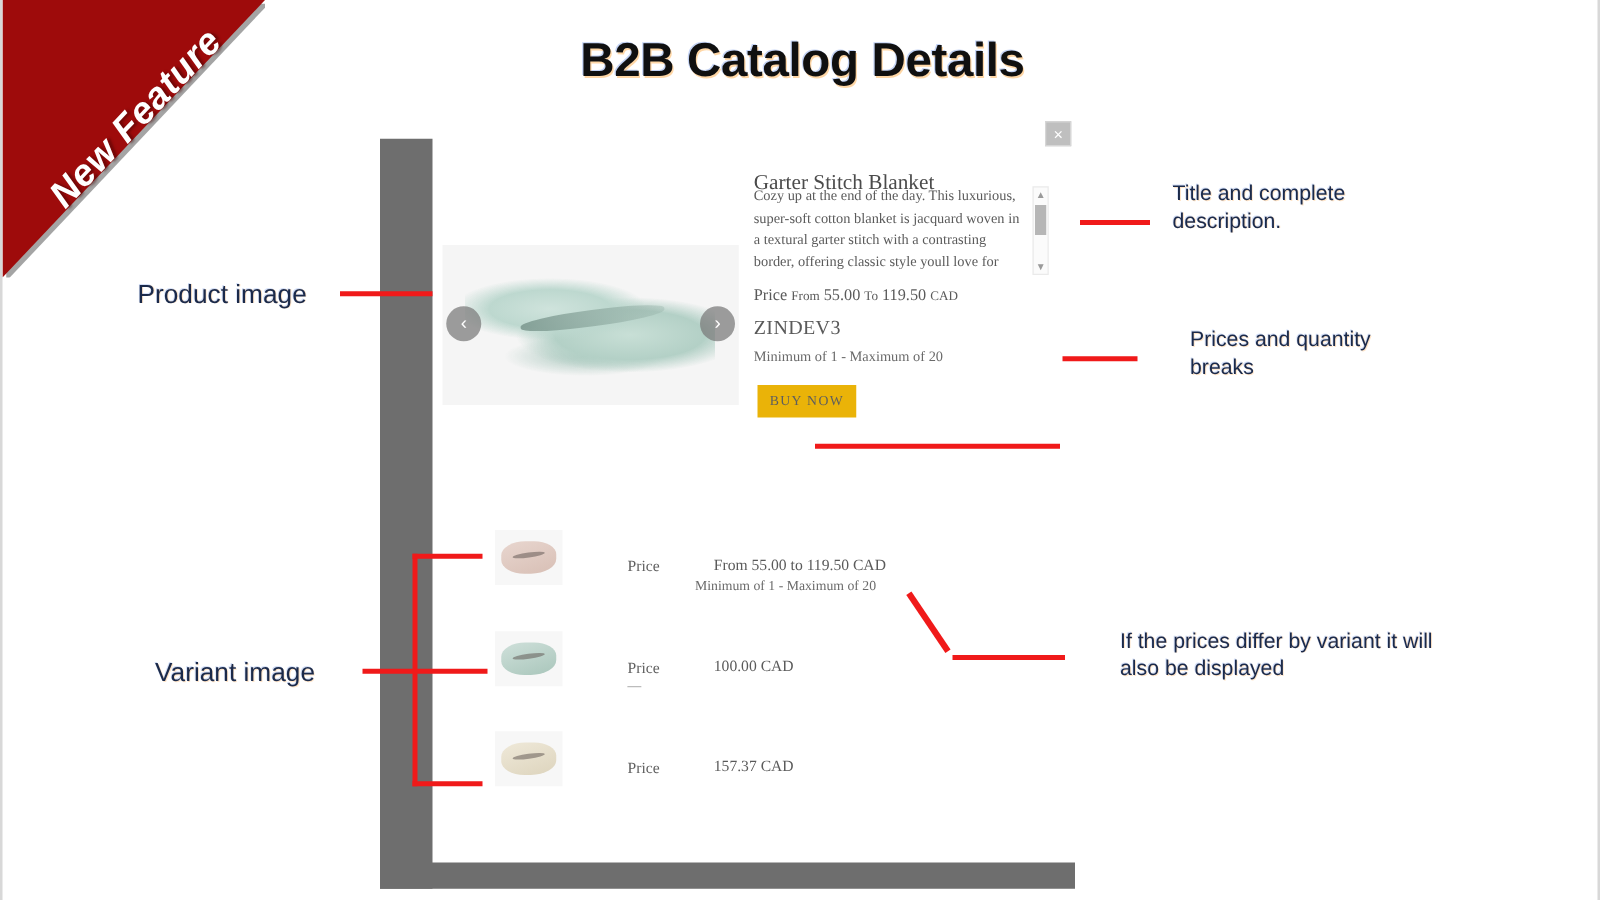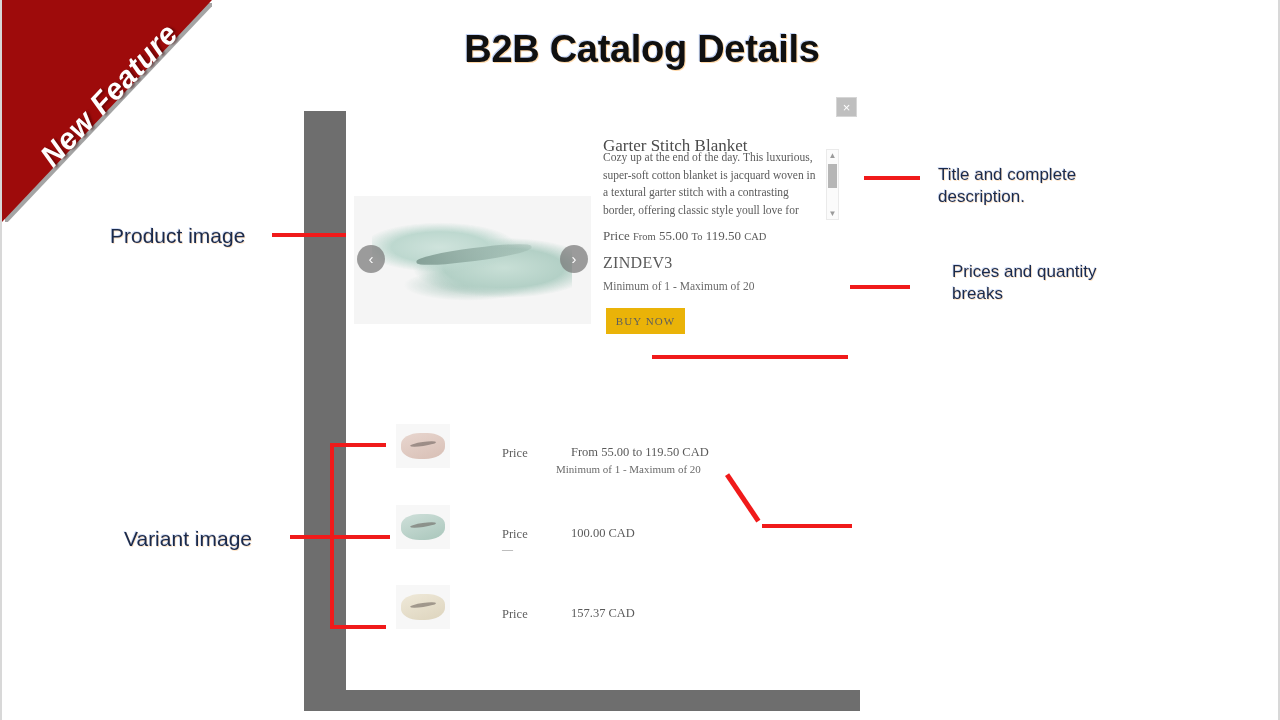--- a/index.html
+++ b/index.html
@@ -438,25 +438,27 @@
   <div class="rule h" style="left:270px; top:233px; width:74px;"></div>
 
   <div class="anno-left-label" style="left:122px; top:527px;">Variant image</div>
   <div class="rule h" style="left:288px; top:535px; width:100px;"></div>
 
   <div class="rule v" style="left:328px; top:443px; height:186px;"></div>
   <div class="rule h" style="left:328px; top:443px; width:56px;"></div>
   <div class="rule h" style="left:328px; top:625px; width:56px;"></div>
 
   <div class="rule h" style="left:862px; top:176px; width:56px;"></div>
-  <div class="anno-text" style="left:936px; top:164px; width:330px; white-space:pre-line;">Title and complete
+  <div class="anno-text" style="left:936px; top:144px; width:330px; white-space:pre-line;">Title and complete
 description.</div>
 
   <div class="rule h" style="left:848px; top:285px; width:60px;"></div>
   <div class="anno-text" style="left:950px; top:261px; width:330px; white-space:pre-line;">Prices and quantity
 breaks</div>
 
   <div class="rule h" style="left:650px; top:355px; width:196px;"></div>
 
   <div class="rule" style="left:723px; top:476px; width:5px; height:56px; transform:rotate(-34deg); transform-origin:top left;"></div>
   <div class="rule h" style="left:760px; top:524px; width:90px;"></div>
+  <div class="anno-text" style="left:894px; top:502px; width:370px; white-space:pre-line;">If the prices differ by variant it will
+also be displayed</div>
 
 </div>
 
 </body></html>

